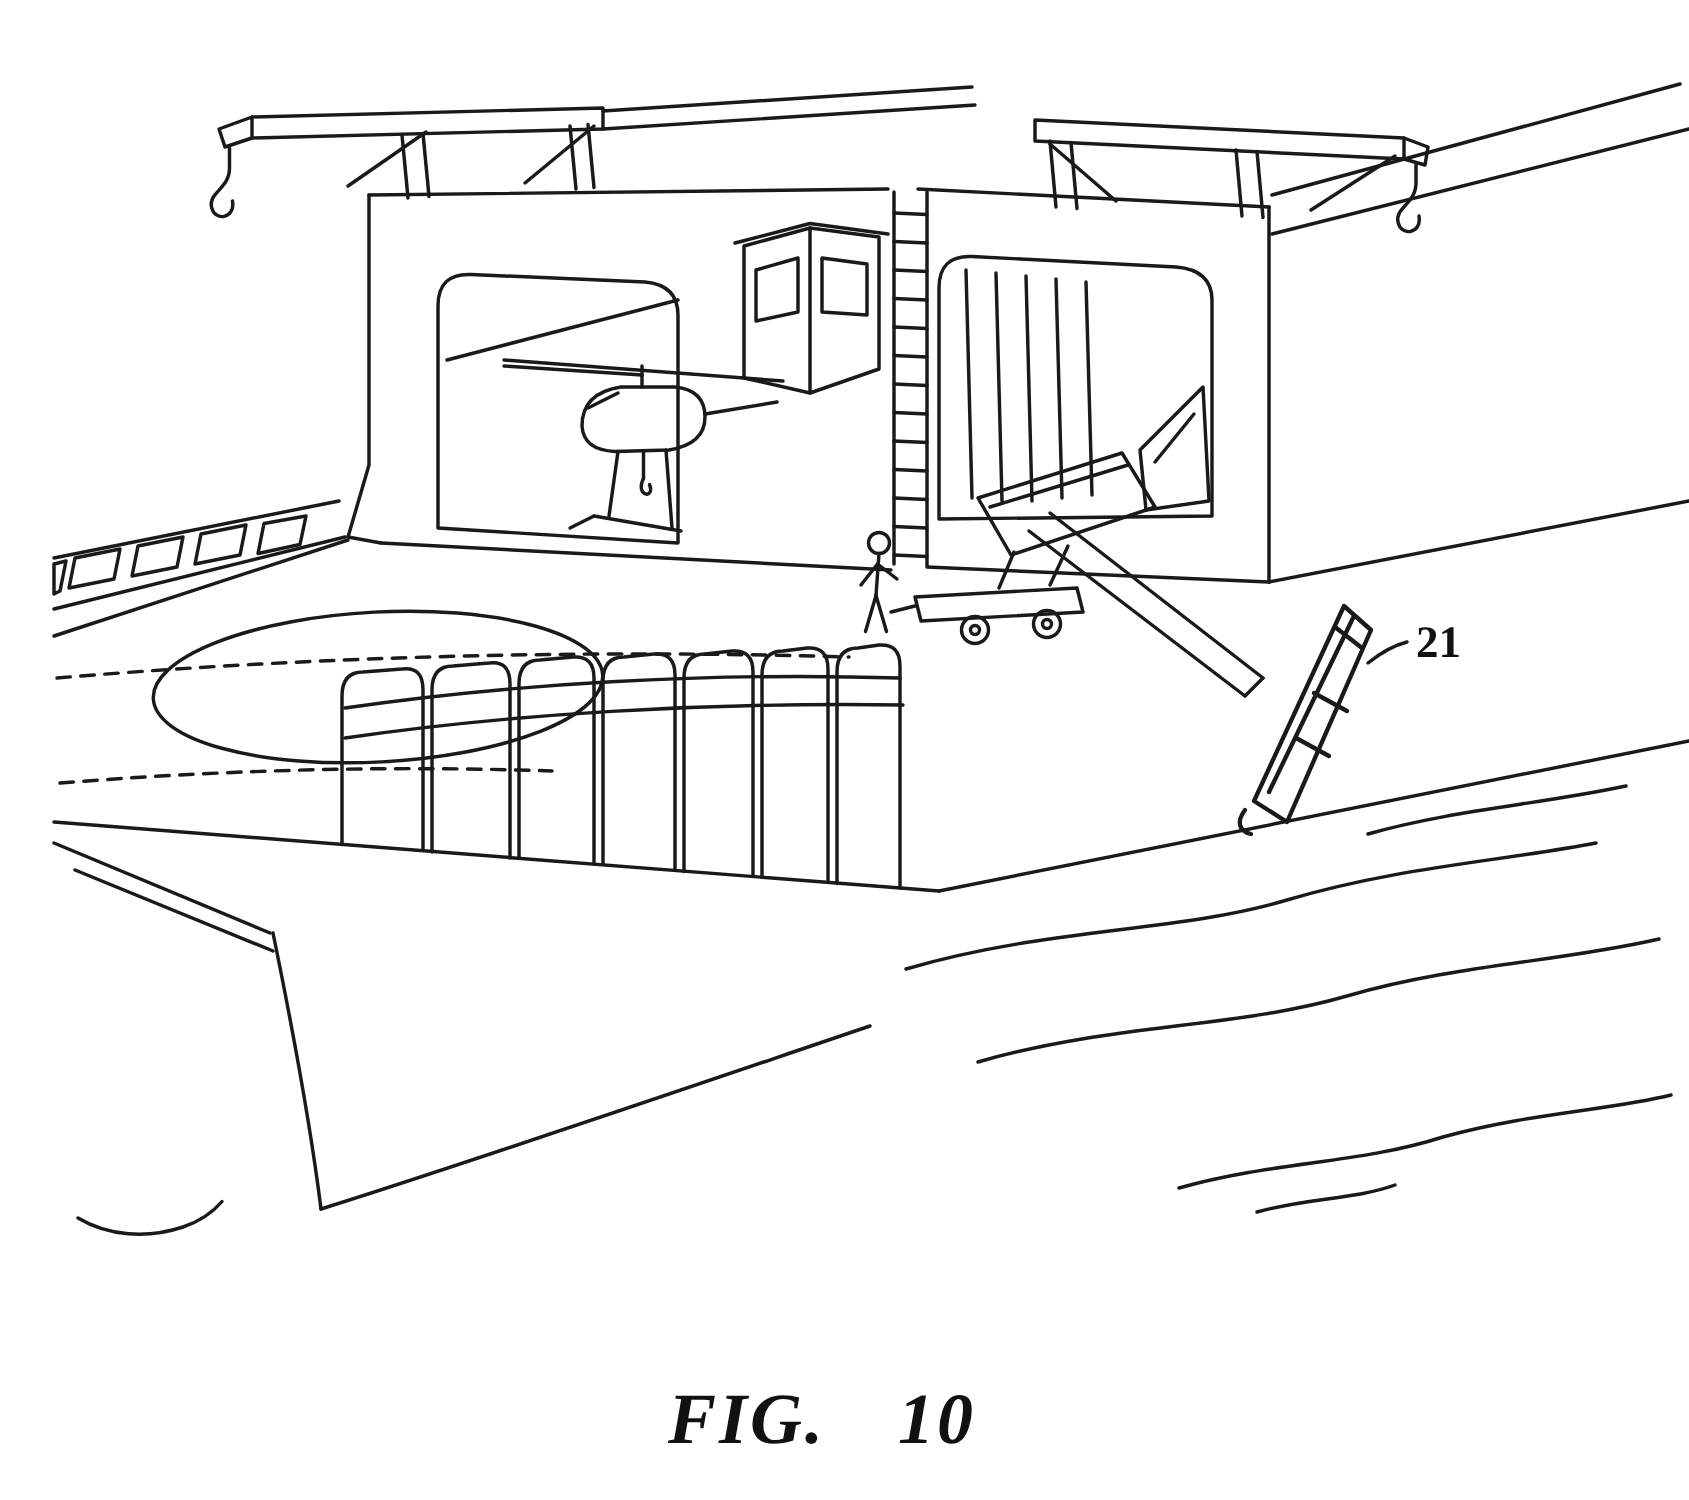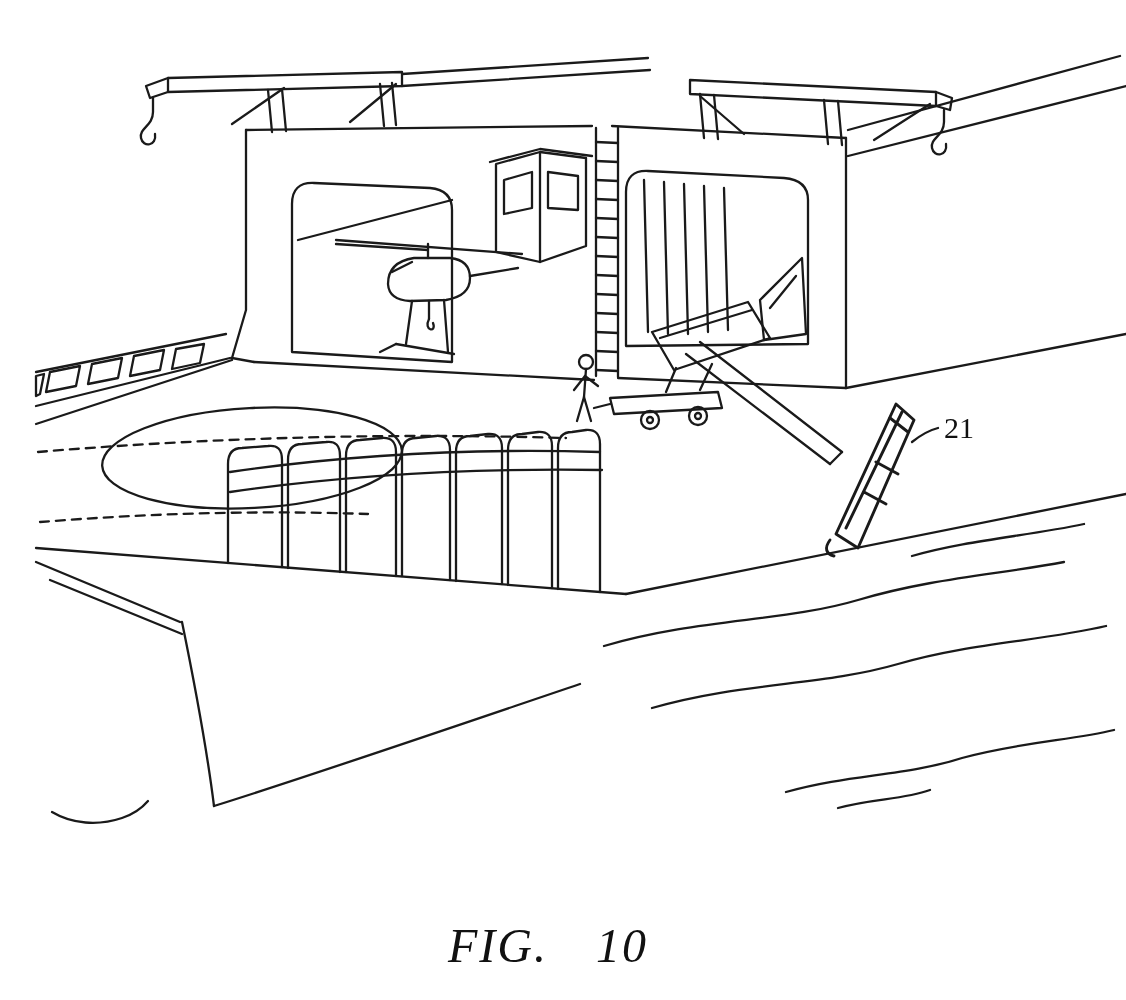--- a/index.html
+++ b/index.html
@@ -7,20 +7,21 @@
     padding: 0;
     background: #ffffff;
     font-family: "Liberation Serif", serif;
   }
   .stage {
     position: relative;
     width: 1126px;
     height: 1000px;
     background: var(--paper, #ffffff);
     overflow: hidden;
+    font-weight: bold;
   }
   svg { display: block; }
   .ink {
     stroke: var(--ink, #1a1a1a);
     fill: none;
     stroke-width: 2.3;
     stroke-linecap: round;
     stroke-linejoin: round;
   }
   .ink-heavy { stroke-width: 2.9; }

